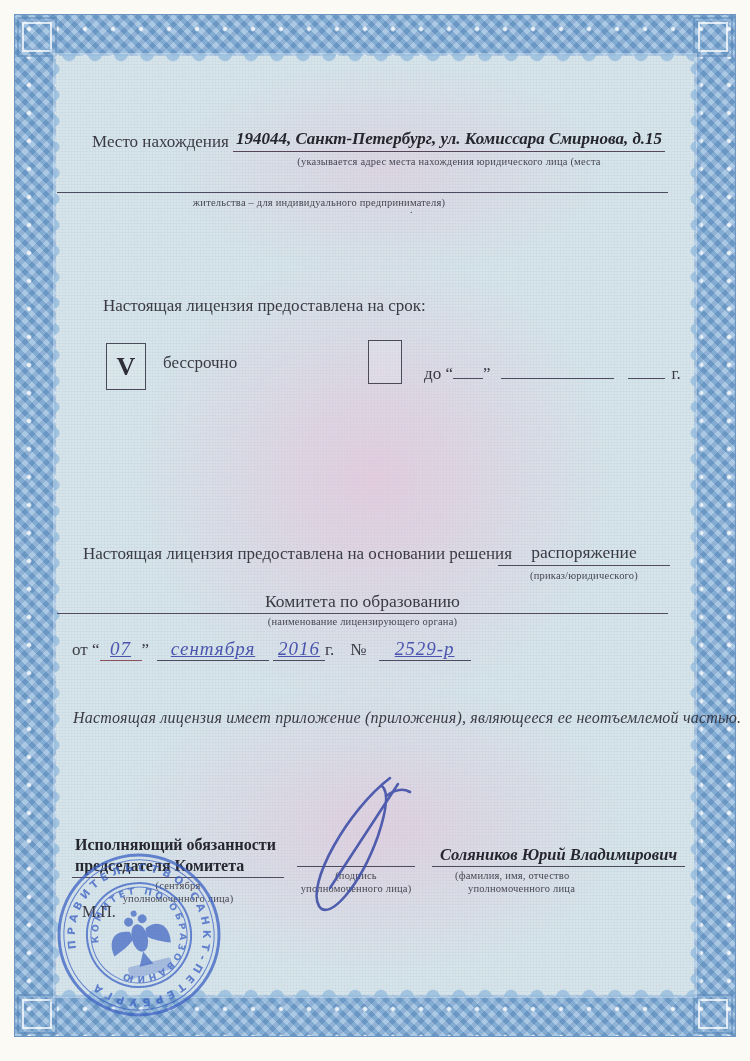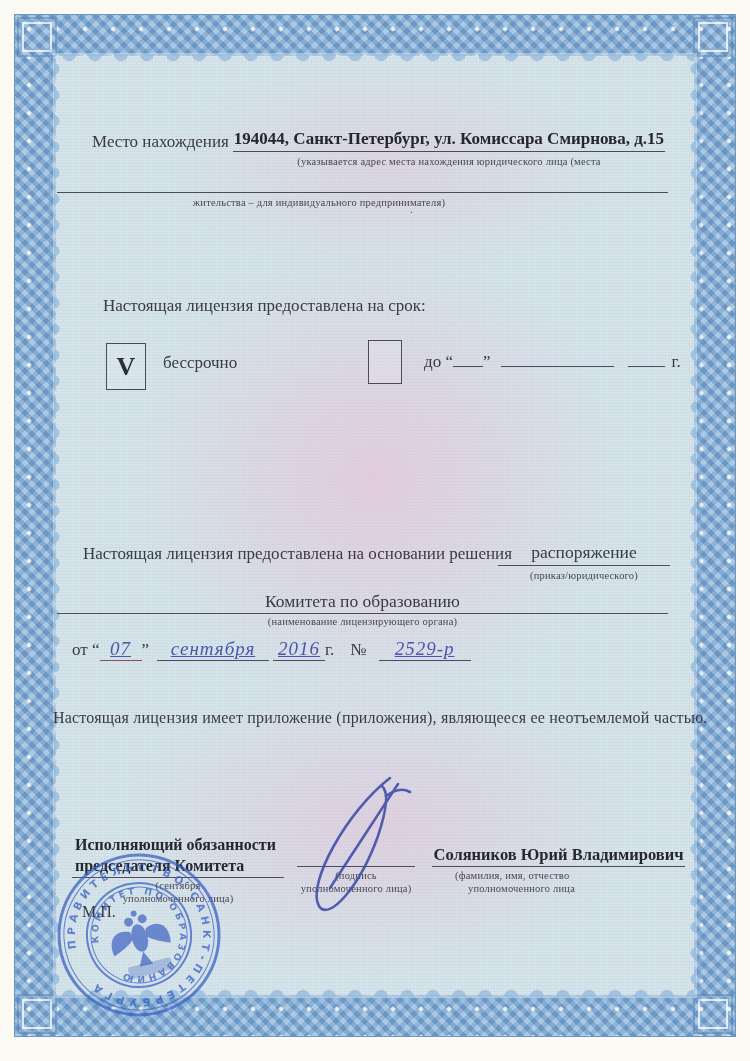--- a/index.html
+++ b/index.html
@@ -48,21 +48,21 @@
   .u{border-bottom:1.6px solid #4e4a60;padding-bottom:2px;}
   .blank{display:inline-block;border-bottom:1.6px solid #4e4a60;height:16px;vertical-align:baseline;}
   .script{font-style:italic;color:var(--ink_blue,#4b55ae);font-size:19px;letter-spacing:1px;
           font-family:"Liberation Serif",serif;text-align:center;text-decoration:underline;}
   .cbx{position:absolute;border:1.6px solid #4a4a58;background:rgba(255,255,255,.12);
        display:flex;align-items:center;justify-content:center;}
   .vmark{font-size:26px;font-weight:bold;color:#2e2e3a;font-family:"Liberation Serif",serif;}
   .row{display:flex;align-items:baseline;}
   .seal-svg{position:absolute;left:50px;top:846px;opacity:.88;transform:rotate(-14deg);}
   .sig-svg{position:absolute;left:290px;top:768px;}
-  .nowrap{white-space:nowrap;}
+  .nowrap{white-space:nowrap;font-style:italic;}
 </style>
 </head>
 <body>
 
 <div class="page">
 
   <div class="border-frame"></div>
   <div class="corner c-tl"></div>
   <div class="corner c-tr"></div>
   <div class="corner c-bl"></div>
@@ -80,21 +80,21 @@
   <div class="rule" style="left:57px;top:192px;width:611px;"></div>
   <div class="abs cap center" style="left:129px;top:197px;width:380px;">жительства – для индивидуального предпринимателя)</div>
   <div class="abs cap" style="left:410px;top:204px;">.</div>
 
   <div class="abs lbl" style="left:103px;top:296px;">Настоящая лицензия предоставлена на срок:</div>
   <div class="cbx" style="left:106px;top:343px;width:38px;height:45px;">
     <span class="vmark">V</span>
   </div>
   <div class="abs lbl" style="left:163px;top:353px;">бессрочно</div>
   <div class="cbx" style="left:368px;top:340px;width:32px;height:42px;"></div>
-  <div class="abs row lbl" style="left:424px;top:350px;">
+  <div class="abs row lbl" style="left:424px;top:362px;">
     <span>до “</span>
     <span class="blank" style="width:30px;"></span>
     <span>”</span>
     <span style="width:10px;"></span>
     <span class="blank" style="width:113px;"></span>
     <span style="width:14px;"></span>
     <span class="blank" style="width:37px;"></span>
     <span style="width:7px;"></span>
     <span>г.</span>
   </div>
@@ -114,21 +114,21 @@
     <span class="blank script" style="width:112px;height:22px;">сентября</span>
     <span style="width:4px;"></span>
     <span class="blank script" style="width:52px;height:22px;">2016</span>
     <span>г.</span>
     <span style="width:16px;"></span>
     <span>№</span>
     <span style="width:12px;"></span>
     <span class="blank script" style="width:92px;height:22px;">2529-р</span>
   </div>
 
-  <div class="abs nowrap" style="left:53px;top:709px;font-size:16px;letter-spacing:.2px;">Настоящая лицензия имеет приложение (приложения), являющееся ее неотъемлемой частью.</div>
+  <div class="abs nowrap" style="left:73px;top:709px;font-size:16px;letter-spacing:.2px;">Настоящая лицензия имеет приложение (приложения), являющееся ее неотъемлемой частью.</div>
 
   <div class="abs b" style="left:75px;top:836px;font-size:16px;">Исполняющий обязанности</div>
   <div class="abs b" style="left:75px;top:857px;font-size:16px;">председателя Комитета</div>
   <div class="rule" style="left:72px;top:877px;width:212px;"></div>
   <div class="abs cap center" style="left:72px;top:880px;width:212px;">(сентября</div>
   <div class="abs cap center" style="left:72px;top:893px;width:212px;">уполномоченного лица)</div>
 
   <div class="rule" style="left:297px;top:866px;width:118px;"></div>
   <div class="abs cap center" style="left:276px;top:870px;width:160px;">(подпись</div>
   <div class="abs cap center" style="left:276px;top:883px;width:160px;">уполномоченного лица)</div>

